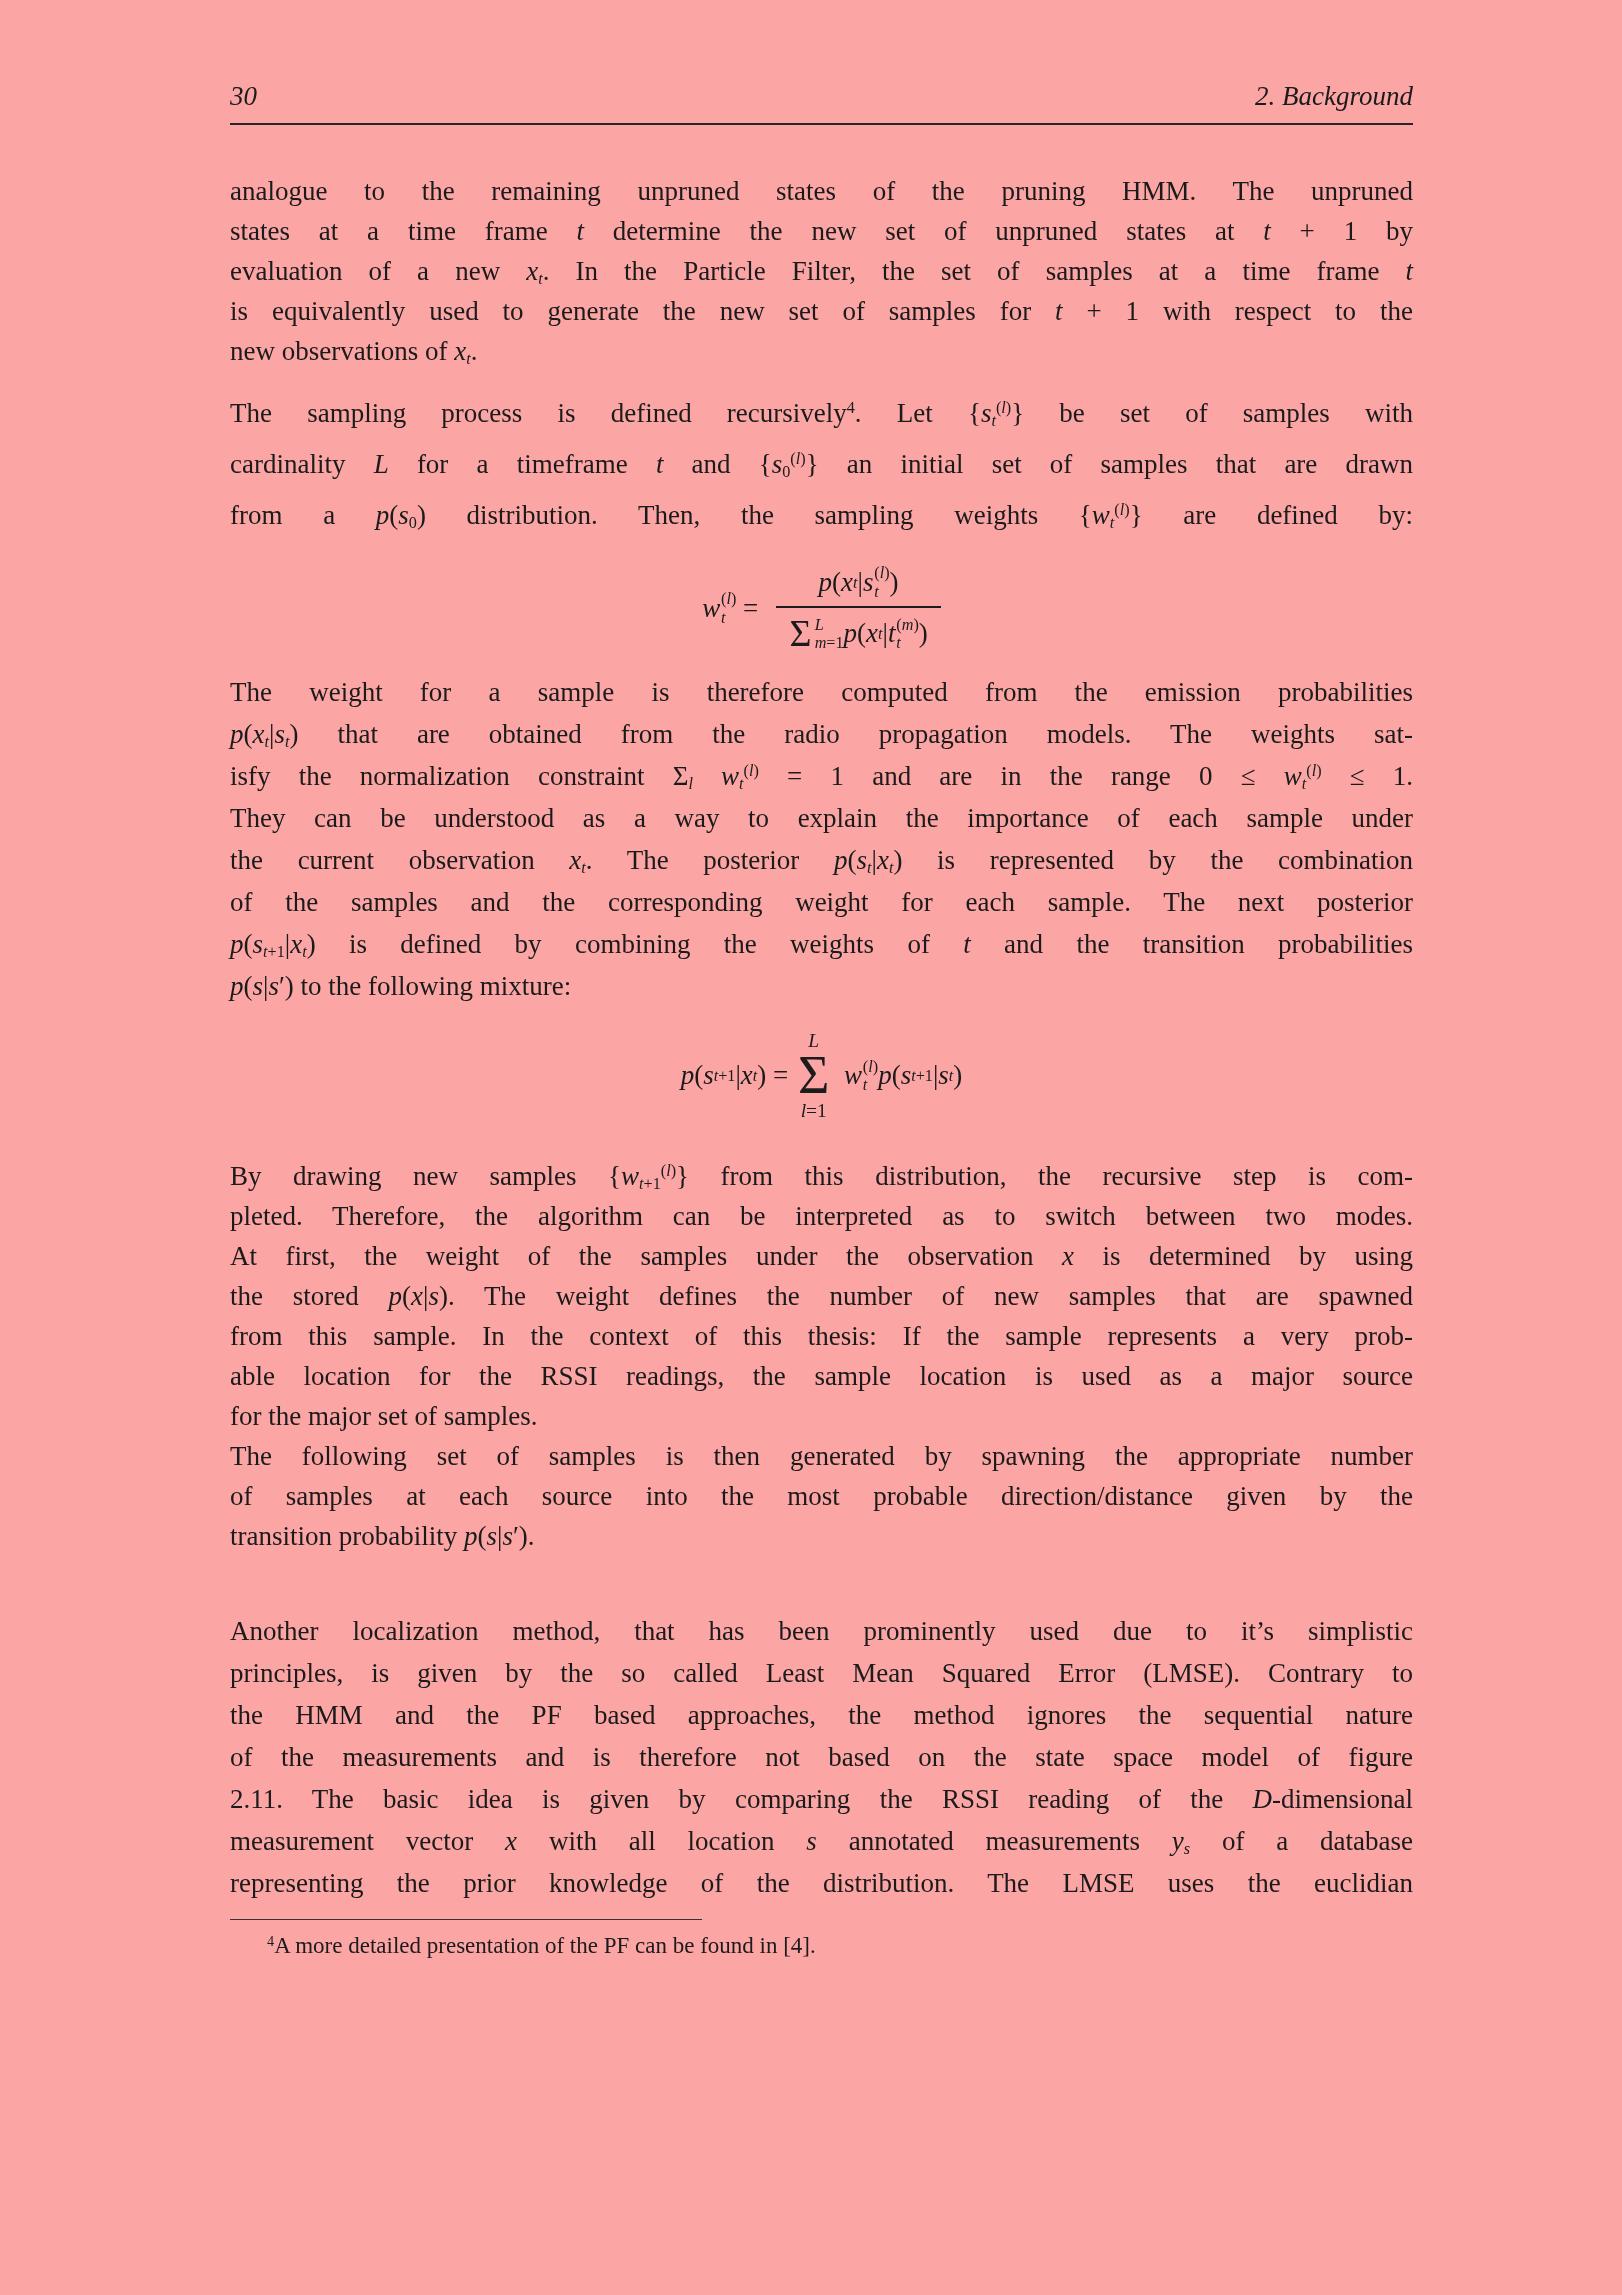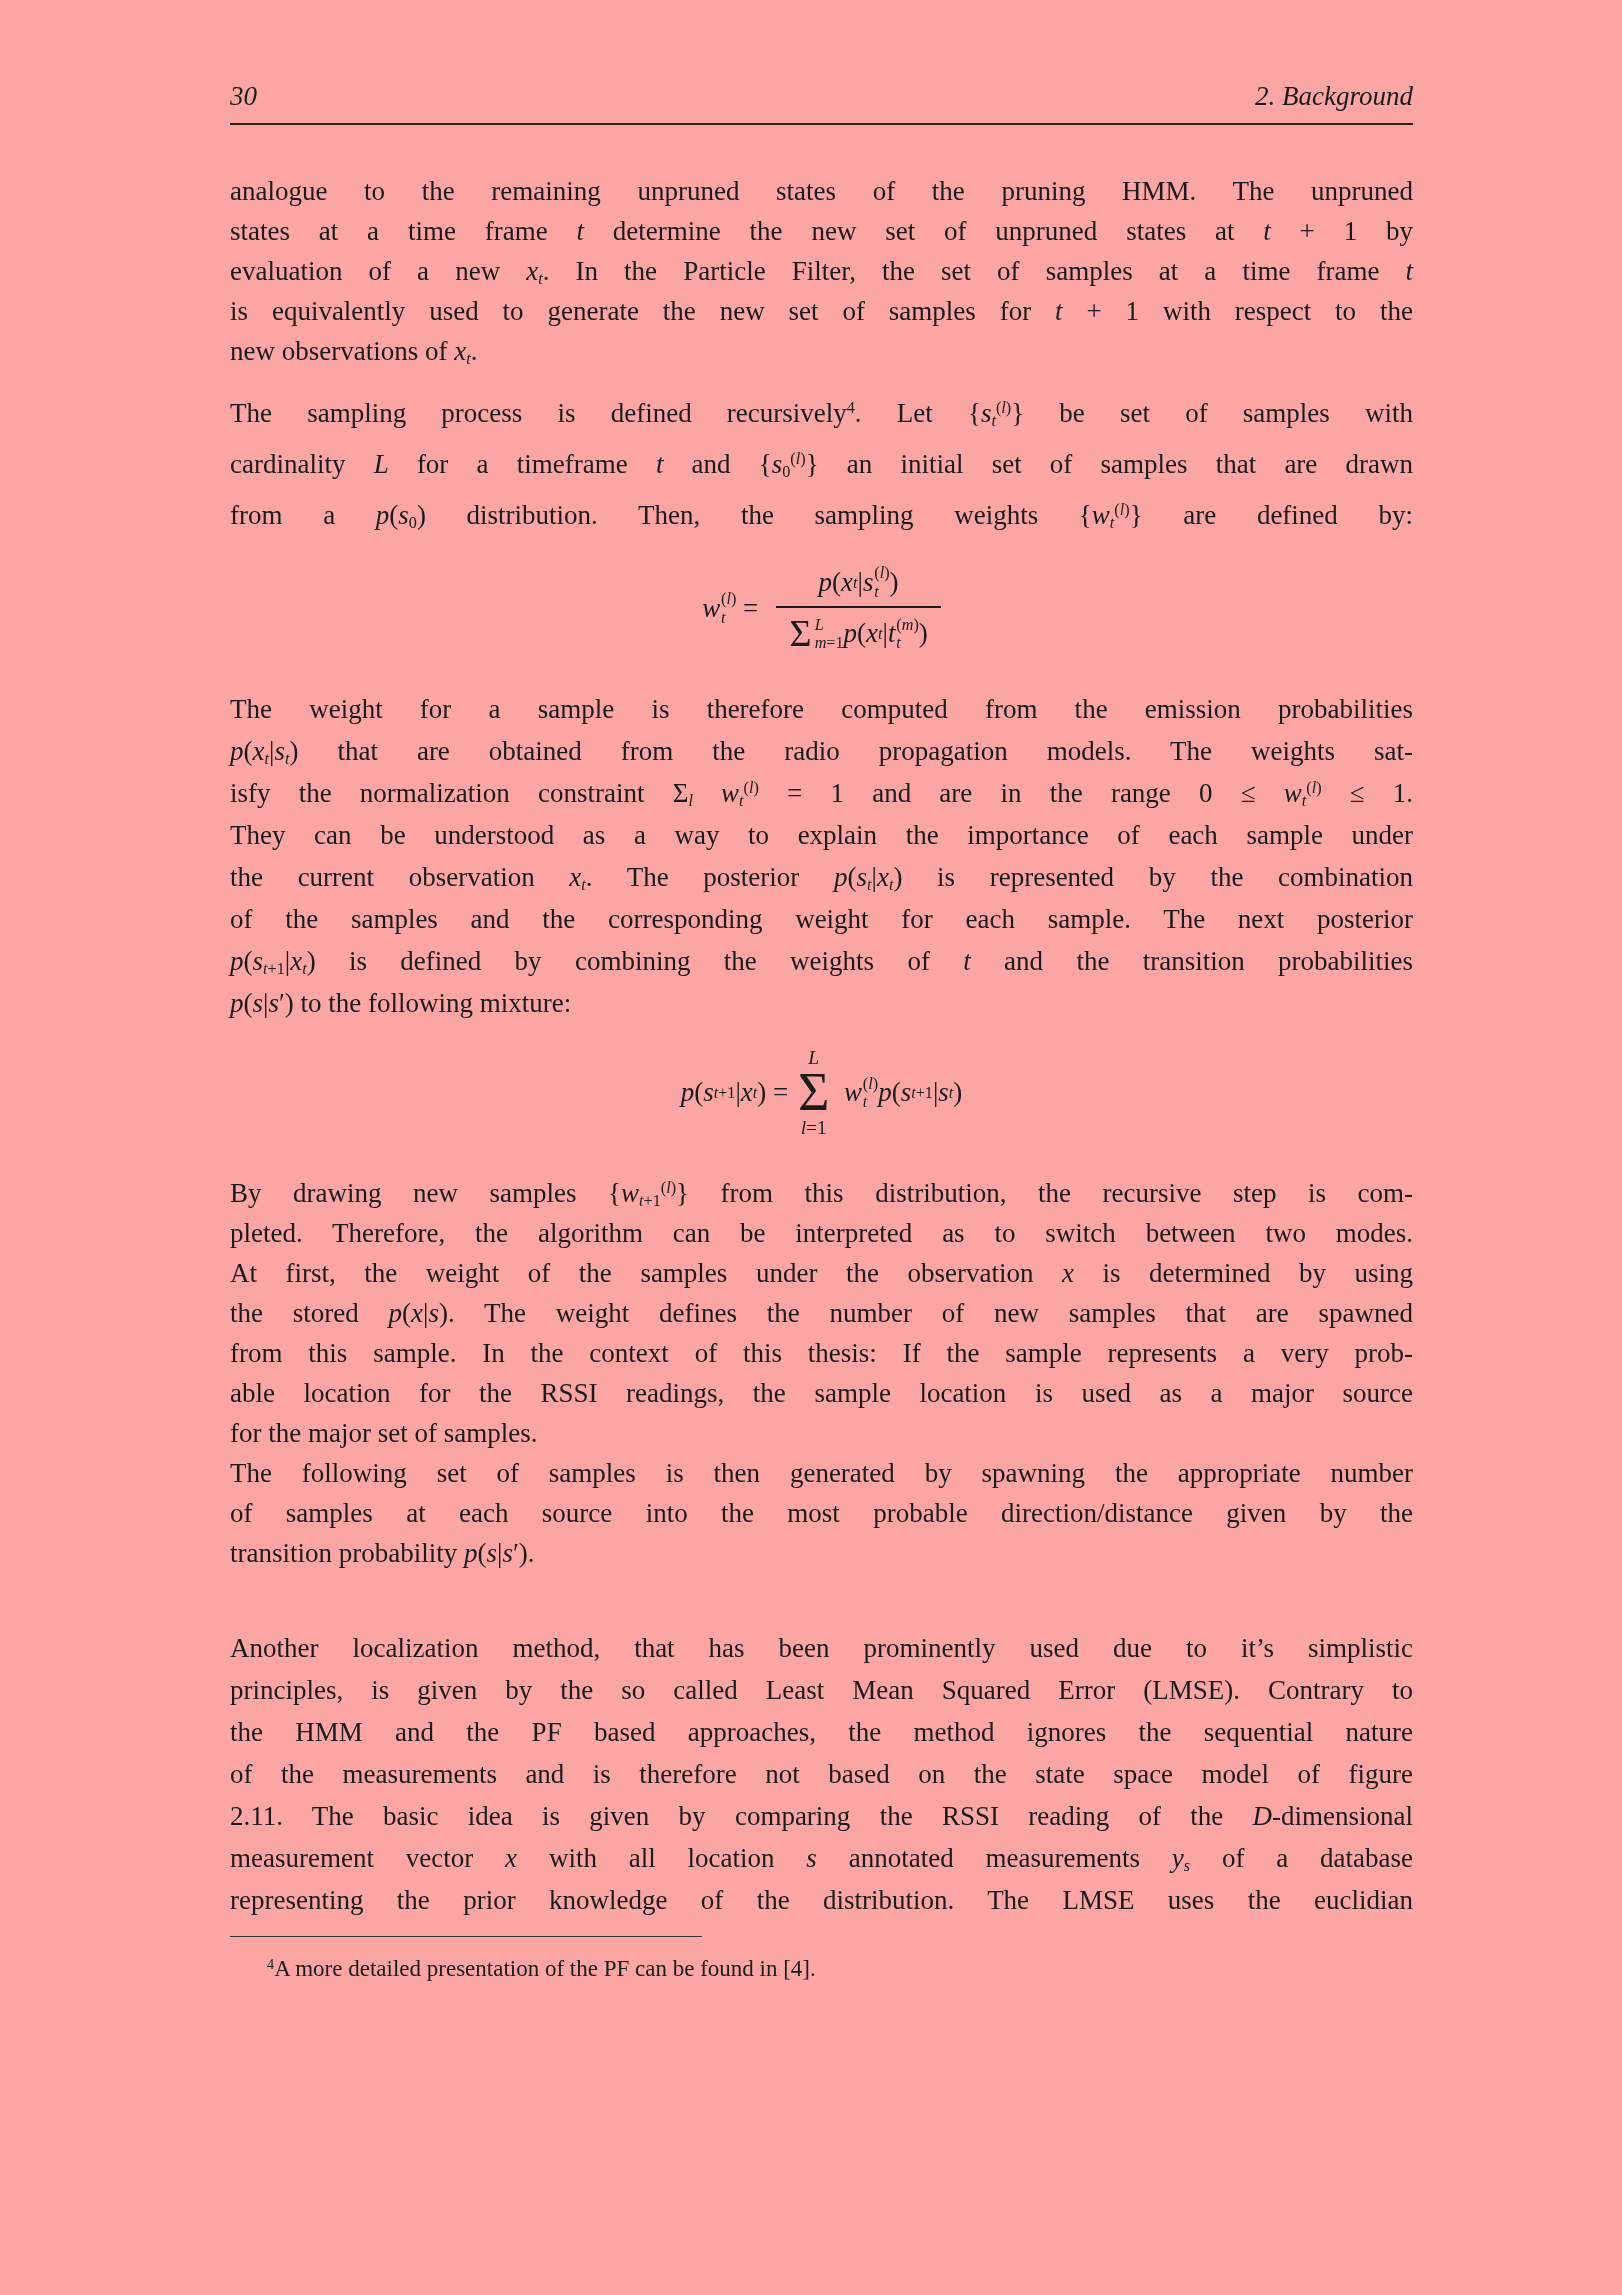--- a/index.html
+++ b/index.html
@@ -26,21 +26,21 @@
   
   .para .tline{
     text-align:justify;
     text-align-last:justify;
   }
   .para .tline.end{text-align-last:left;}
   .p1{margin-top:46px;}
   .p1 .tline{line-height:40px;}
   .p2{margin-top:17px;}
   .p2 .tline{line-height:51px;}
-  .p3{margin-top:35px;}
+  .p3{margin-top:18px;}
   .p3 .tline{line-height:42px;}
   .p4{margin-top:35px;}
   .p4 .tline{line-height:40px;}
   .p5{margin-top:0;}
   .p5 .tline{line-height:40px;}
   .p6{margin-top:54px;}
   .p6 .tline{line-height:42px;}
   sub,sup{font-size:0.6em;line-height:0;}
   sup{vertical-align:0.55em;}
   sub{vertical-align:-0.22em;}
@@ -72,21 +72,21 @@
   
   .section-heading{
     display:flex;gap:47px;align-items:baseline;
     margin-top:67px;
     font-family:"Liberation Sans","DejaVu Sans",sans-serif;
     font-weight:bold;font-size:49px;line-height:57px;
     color:#111111;
   }
   
   .frule{margin-top:14.6px;width:472px;height:1.6px;background:#333333;}
-  .footnote{margin-top:17px;font-size:23px;line-height:29px;text-indent:37px;}
+  .footnote{margin-top:11px;font-size:23px;line-height:29px;text-indent:37px;}
   .footnote sup{font-size:0.62em;vertical-align:0.5em;}
 </style>
 </head>
 <body>
 
 <div class="page">
   <div class="content">
 
     <div class="header">
       <span>30</span>

